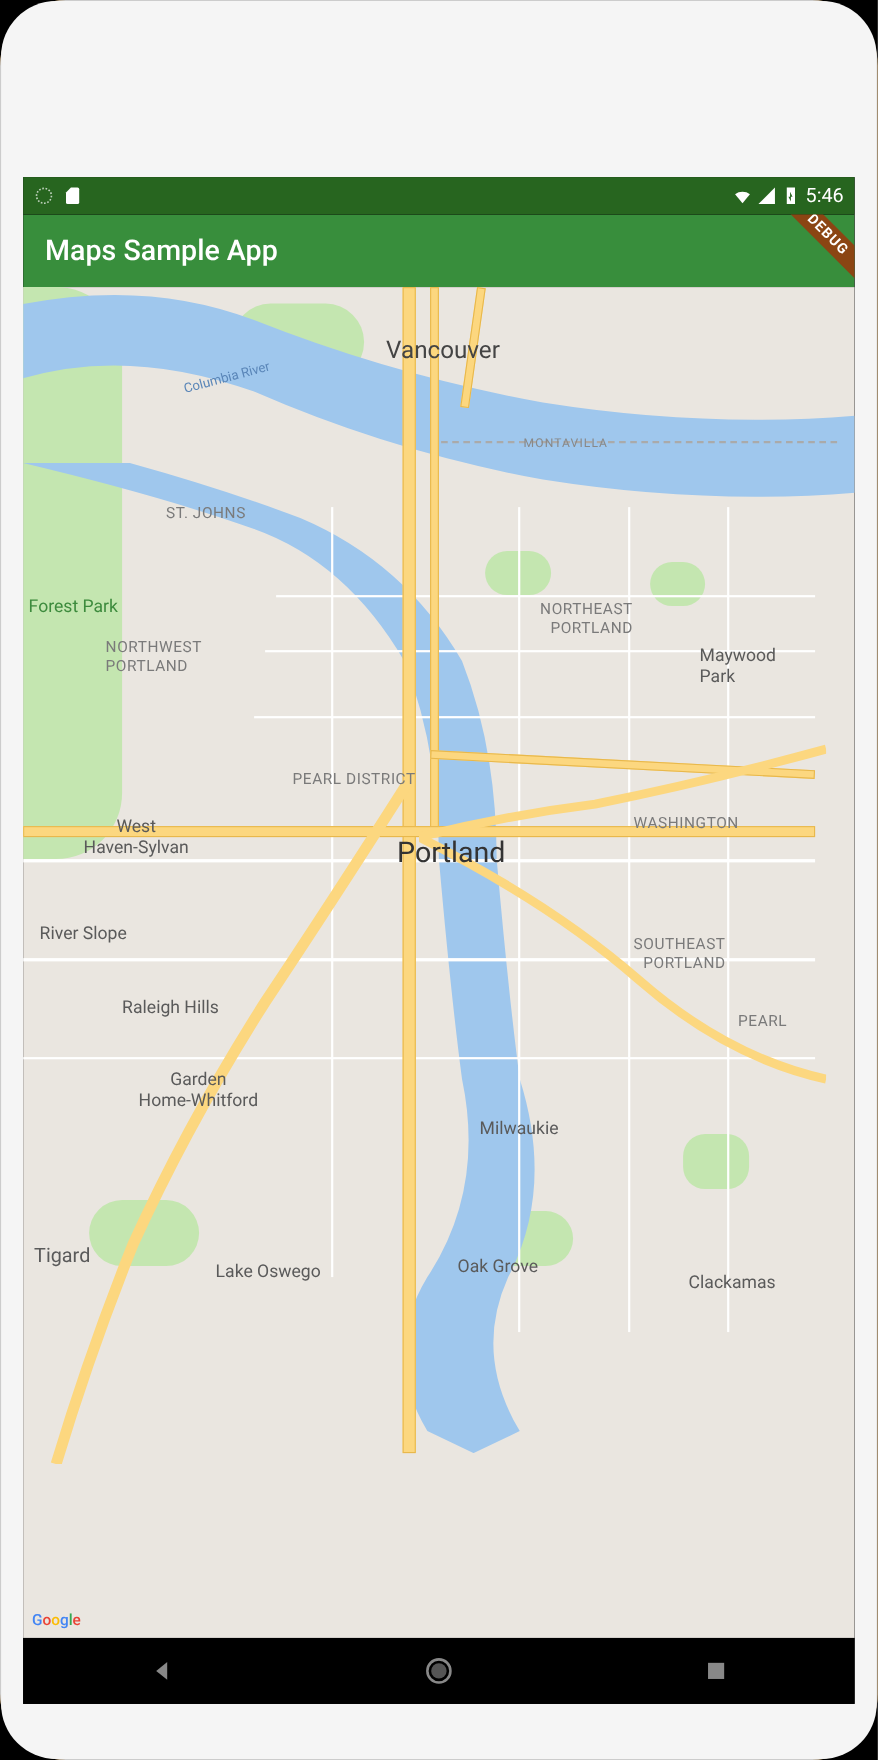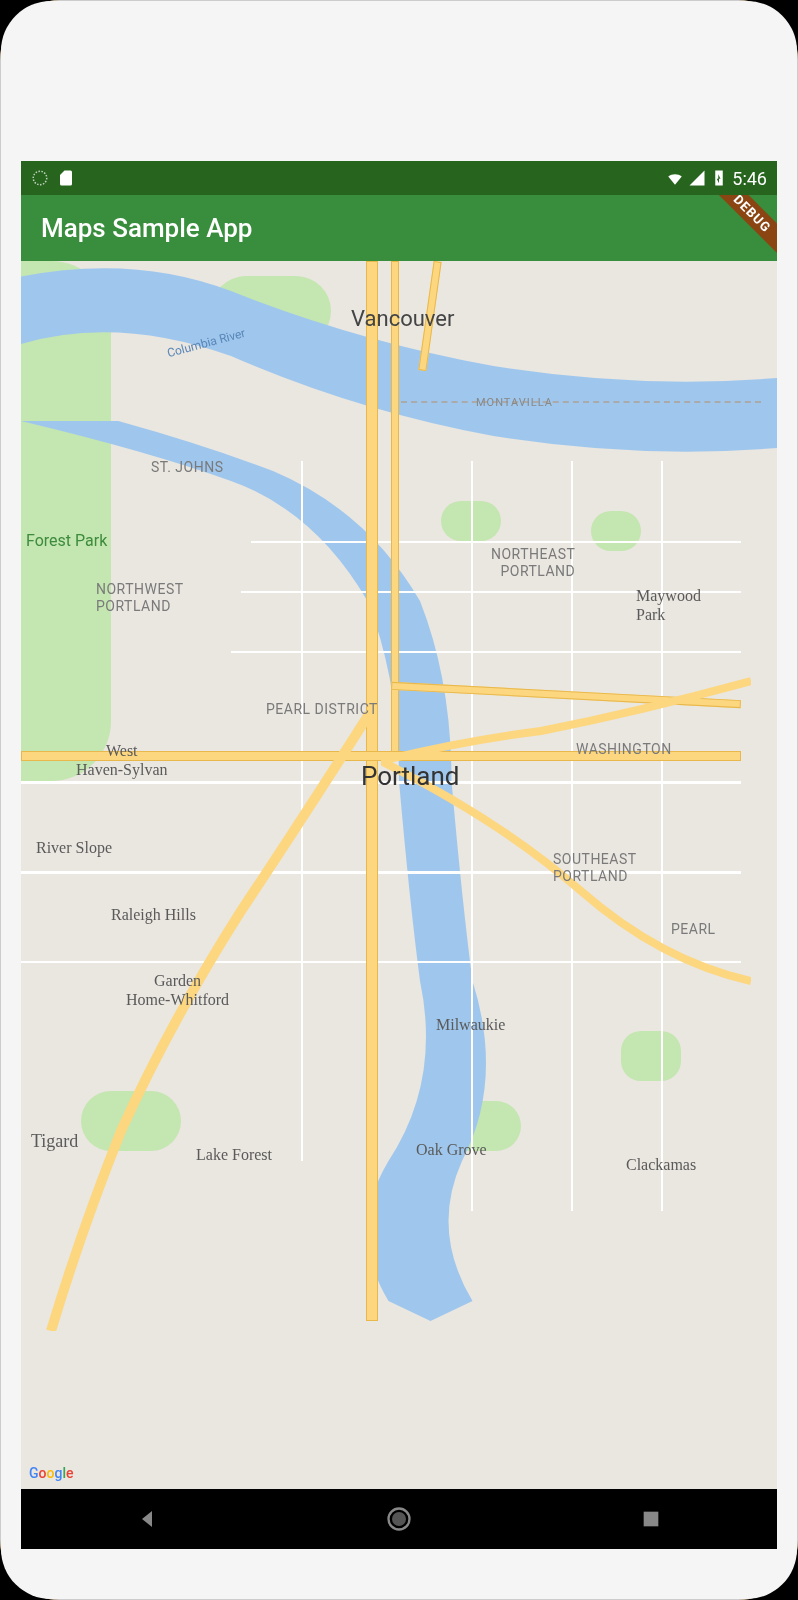--- a/index.html
+++ b/index.html
@@ -126,21 +126,21 @@
     }
     .map-label {
       position: absolute;
       font-family: Roboto, sans-serif;
       color: #5a5a5a;
       white-space: nowrap;
     }
     .label-city { font-size: 26px; color: #333; }
     .label-city-lg { font-size: 22px; color: #444; }
     .label-district { font-size: 14px; color: #7a7a7a; letter-spacing: 0.5px; }
-    .label-place { font-size: 16px; color: #5a5a5a; font-family: Liberation Serif, serif; }
+    .label-place { font-size: 16px; color: #5a5a5a; }
     .label-park { font-size: 16px; color: #3d8b3d; }
     .label-river { font-size: 12px; color: #5a86b8; transform: rotate(-15deg); }
     .label-state { font-size: 11px; color: #888; letter-spacing: 1px; }
     .google-logo {
       position: absolute;
       bottom: 8px;
       left: 8px;
       font-size: 14px;
       font-weight: 500;
     }
@@ -245,36 +245,36 @@
         </svg>
         <svg style="position:absolute;top:380px;left:360px;width:370px;height:360px" viewBox="0 0 370 360" preserveAspectRatio="none">
           <path d="M 0 120 Q 80 100 160 90 Q 260 70 370 40 M 0 120 Q 120 180 200 250 Q 280 320 370 340" stroke="#fcd77f" stroke-width="8" fill="none"></path>
         </svg>
         <div class="road-y" style="top:0;left:405px;width:8px;height:110px;transform:rotate(8deg)"></div>
 
         <div class="map-label label-city-lg" style="top:45px;left:330px">Vancouver</div>
         <div class="map-label label-river" style="top:75px;left:145px">Columbia River</div>
         <div class="map-label label-state" style="top:135px;left:455px">MONTAVILLA</div>
         <div class="map-label label-district" style="top:198px;left:130px">ST. JOHNS</div>
-        <div class="map-label label-park" style="top:270px;left:5px">Forest Park</div>
+        <div class="map-label label-park" style="top:280px;left:5px">Forest Park</div>
         <div class="map-label label-district" style="top:320px;left:75px;text-align:left;line-height:1.2">NORTHWEST<br>PORTLAND</div>
         <div class="map-label label-district" style="top:285px;left:470px;text-align:right;line-height:1.2">NORTHEAST<br>PORTLAND</div>
         <div class="map-label label-place" style="top:325px;left:615px;line-height:1.2">Maywood<br>Park</div>
         <div class="map-label label-district" style="top:440px;left:245px">PEARL DISTRICT</div>
         <div class="map-label label-place" style="top:480px;left:55px;text-align:center;line-height:1.2">West<br>Haven-Sylvan</div>
         <div class="map-label label-city" style="top:500px;left:340px">Portland</div>
         <div class="map-label label-district" style="top:480px;left:555px">WASHINGTON</div>
         <div class="map-label label-place" style="top:578px;left:15px">River Slope</div>
-        <div class="map-label label-district" style="top:590px;left:532px;text-align:left;line-height:1.2">SOUTHEAST<br>PORTLAND</div>
+        <div class="map-label label-district" style="top:590px;left:555px;text-align:right;line-height:1.2">SOUTHEAST<br>PORTLAND</div>
         <div class="map-label label-place" style="top:645px;left:90px">Raleigh Hills</div>
         <div class="map-label label-district" style="top:660px;left:650px">PEARL</div>
         <div class="map-label label-place" style="top:710px;left:105px;text-align:center;line-height:1.2">Garden<br>Home-Whitford</div>
         <div class="map-label label-place" style="top:755px;left:415px">Milwaukie</div>
         <div class="map-label label-place" style="top:870px;left:10px;font-size:18px">Tigard</div>
-        <div class="map-label label-place" style="top:885px;left:175px">Lake Forest</div>
+        <div class="map-label label-place" style="top:885px;left:175px">Lake Oswego</div>
         <div class="map-label label-place" style="top:880px;left:395px">Oak Grove</div>
         <div class="map-label label-place" style="top:895px;left:605px">Clackamas</div>
 
         <div class="google-logo">
           <span>G</span><span>o</span><span>o</span><span>g</span><span>l</span><span>e</span>
         </div>
       </div>
 
       <div class="nav-bar">
         <div class="nav-btn nav-back">

